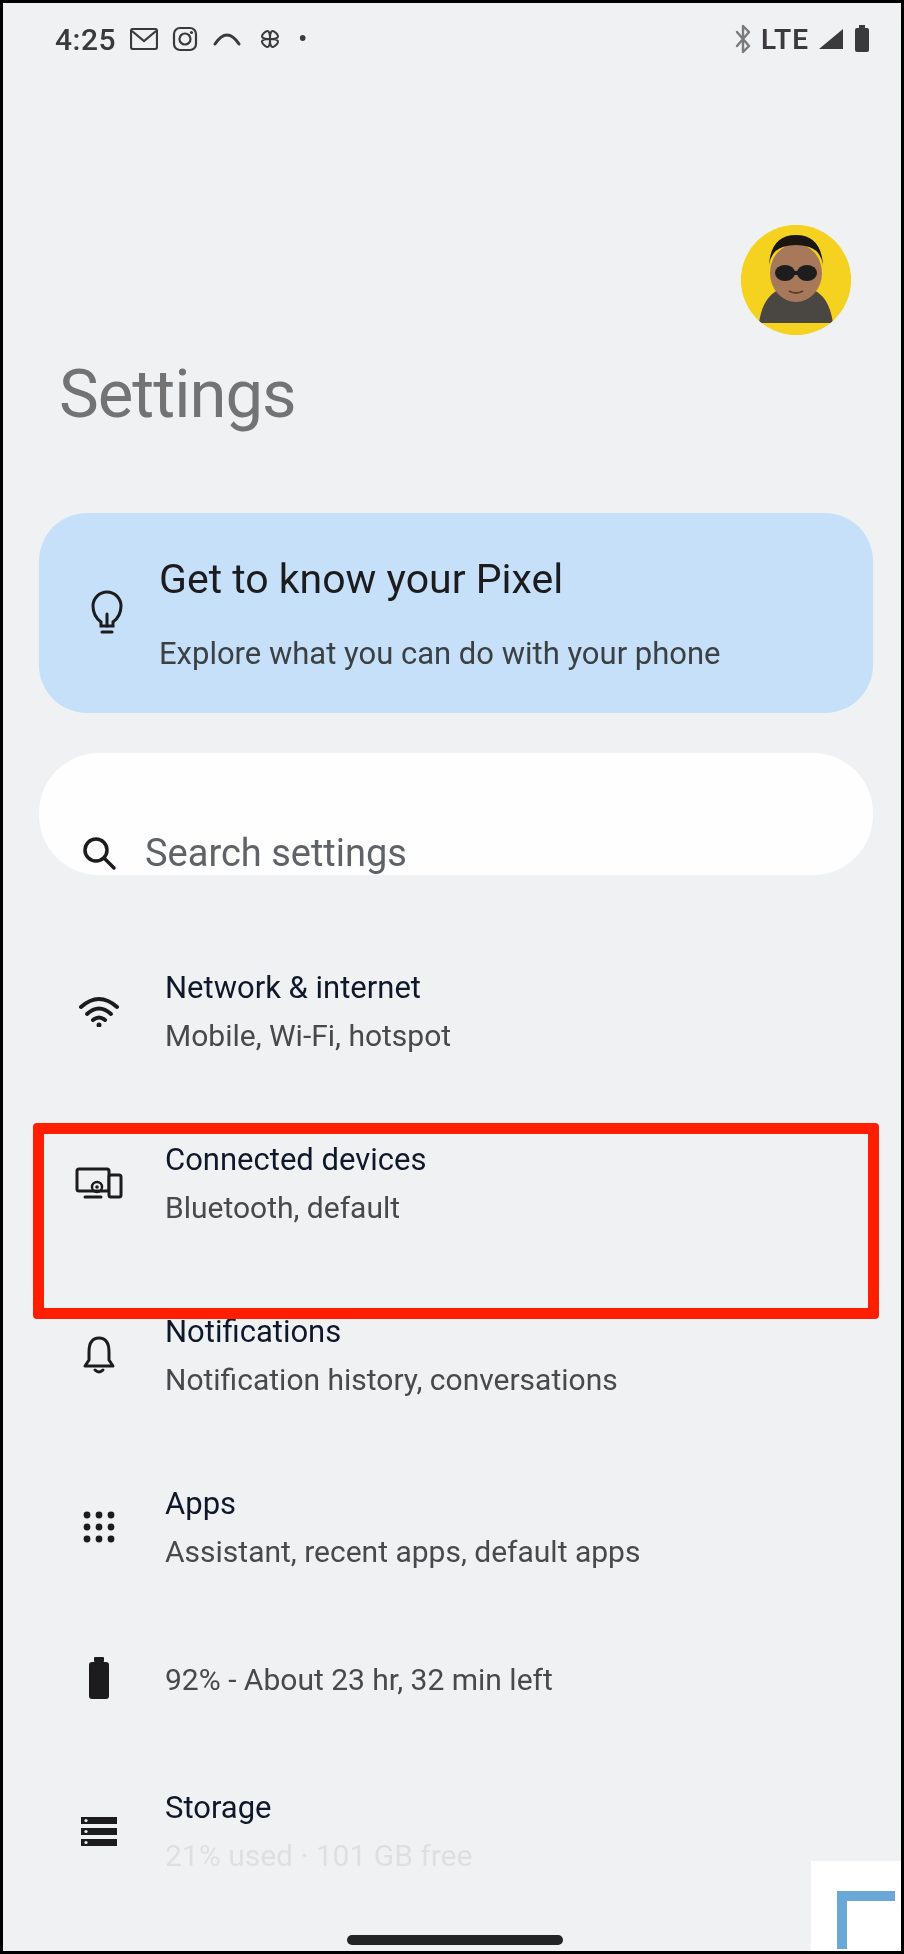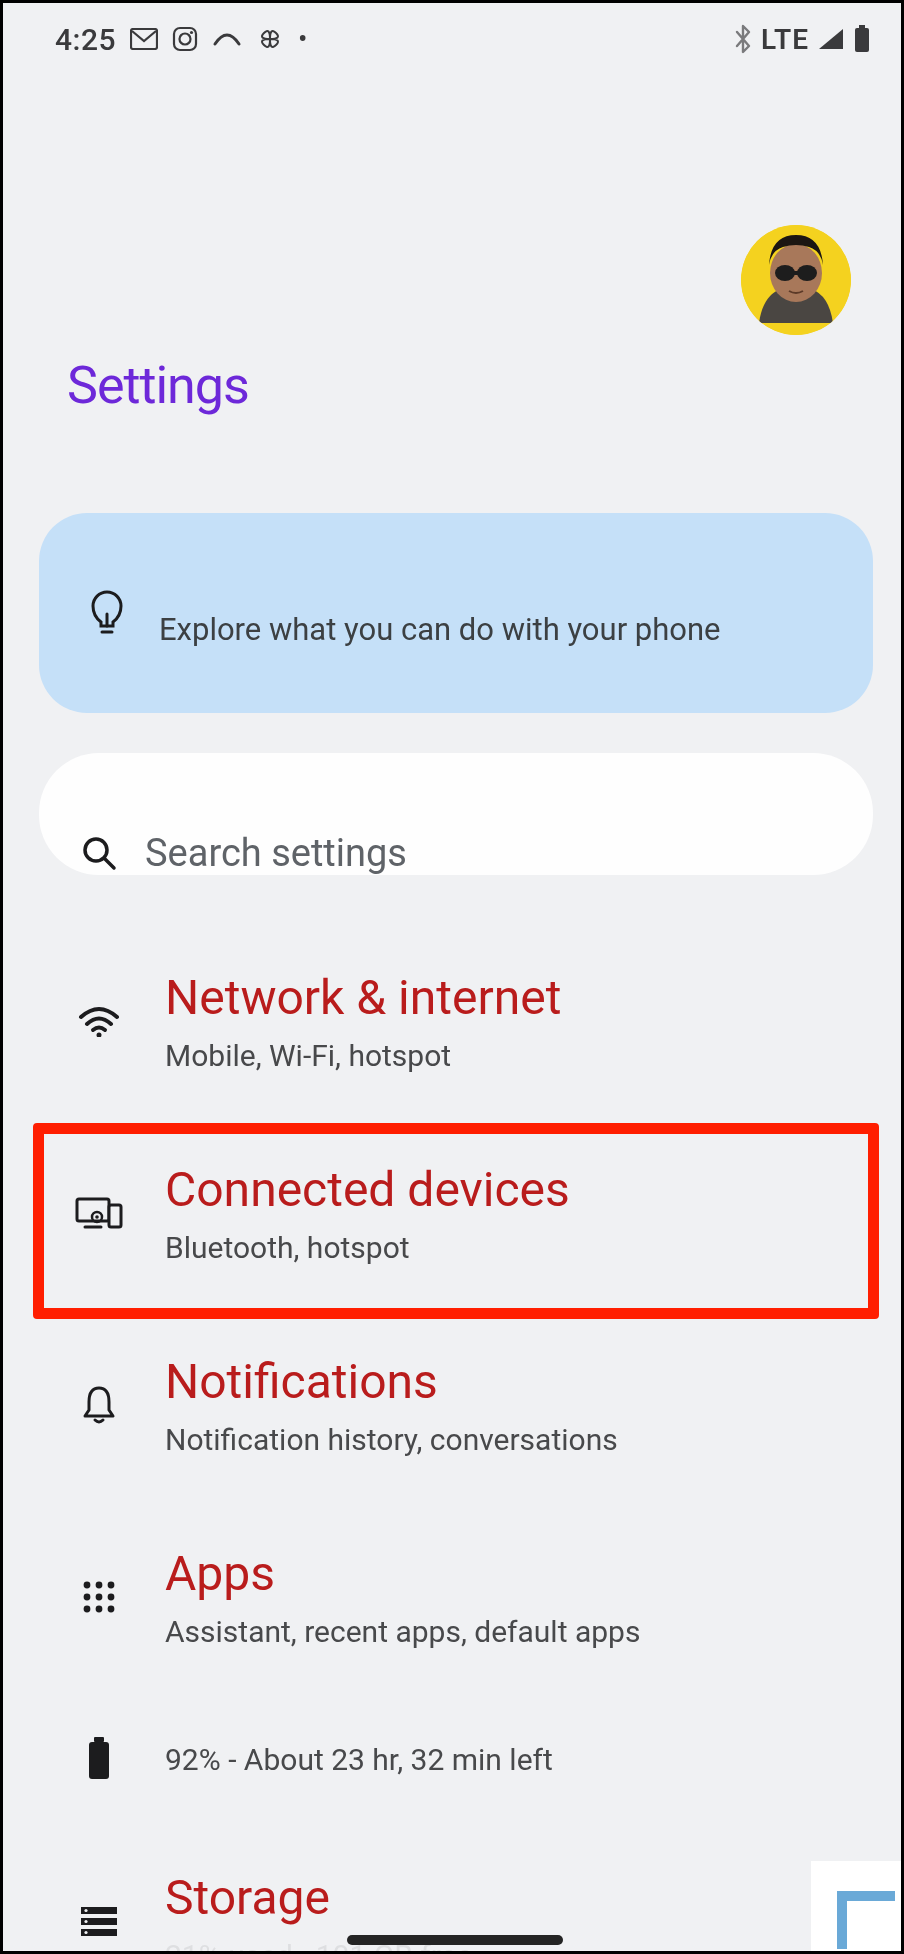--- a/index.html
+++ b/index.html
@@ -44,25 +44,25 @@
     background: #f4d21f;
     overflow: hidden;
     display: flex;
     align-items: center;
     justify-content: center;
   }
   .header-avatar svg { width: 100%; height: 100%; }
 
   .page-title {
     position: absolute;
-    left: 64px;
+    left: 56px;
     top: 352px;
-    font-size: 52px;
+    font-size: 67px;
     font-weight: 400;
-    color: #6d28d9;
+    color: #737373;
     letter-spacing: -1px;
   }
 
   .promo-card {
     position: absolute;
     left: 36px;
     top: 510px;
     width: 834px;
     height: 200px;
     background: #c5e0f8;
@@ -105,21 +105,21 @@
     gap: 42px;
     position: relative;
   }
   .row-icon {
     width: 48px;
     display: flex;
     justify-content: center;
     color: #1c1c1e;
   }
   .row-body { flex:1; }
-  .row-title { font-size: 48px; color: #b91c1c; margin-bottom: 12px; }
+  .row-title { font-size: 31px; color: #0f172a; margin-bottom: 12px; }
   .row-sub { font-size: 30px; color: #48494b; }
   .highlight {
     position: absolute;
     left: 30px;
     top: 1120px;
     width: 846px;
     height: 196px;
     border: 11px solid #ff1e00;
     border-radius: 4px;
     pointer-events: none;
@@ -221,20 +221,21 @@
 
 <div class="promo-card">
   <span class="promo-icon">
     <svg width="38" height="50" viewBox="0 0 38 50">
         <path d="M19 4 A14 14 0 0 1 33 18 Q33 28 25 34 L25 38 L13 38 L13 34 Q5 28 5 18 A14 14 0 0 1 19 4 Z" fill="none" stroke="#1c1c1e" stroke-width="3"></path>
         <line x1="14" y1="44" x2="24" y2="44" stroke="#1c1c1e" stroke-width="3" stroke-linecap="round"></line>
         <line x1="19" y1="26" x2="19" y2="38" stroke="#1c1c1e" stroke-width="3" stroke-linecap="round"></line>
       </svg>
   </span>
   <div class="promo-text-wrap">
+    <div class="promo-title">Get to know your Pixel</div>
     <div class="promo-sub">Explore what you can do with your phone</div>
   </div>
 </div>
 
 <div class="search-pill">
   <span>
     <svg width="36" height="36" viewBox="0 0 36 36">
         <circle cx="15" cy="15" r="11" fill="none" stroke="#1c1c1e" stroke-width="3.5"></circle>
         <line x1="24" y1="24" x2="33" y2="33" stroke="#1c1c1e" stroke-width="3.5" stroke-linecap="round"></line>
       </svg>
@@ -264,21 +265,21 @@
       <svg width="48" height="36" viewBox="0 0 48 36">
           <rect x="2" y="4" width="32" height="22" rx="2" fill="none" stroke="#1c1c1e" stroke-width="3"></rect>
           <line x1="10" y1="32" x2="26" y2="32" stroke="#1c1c1e" stroke-width="3" stroke-linecap="round"></line>
           <rect x="34" y="10" width="12" height="22" rx="2" fill="#f0f1f3" stroke="#1c1c1e" stroke-width="3"></rect>
           <circle cx="22" cy="22" r="5" fill="none" stroke="#1c1c1e" stroke-width="2.5"></circle>
           <circle cx="22" cy="22" r="1.8" fill="#1c1c1e"></circle>
         </svg>
     </span>
     <div class="row-body">
       <div class="row-title">Connected devices</div>
-      <div class="row-sub">Bluetooth, hotspot</div>
+      <div class="row-sub">Bluetooth, default</div>
     </div>
   </div>
 
   <div class="row">
     <span class="row-icon">
       <svg width="36" height="42" viewBox="0 0 36 42">
           <path d="M18 4 Q28 4 28 18 L28 26 L32 32 L4 32 L8 26 L8 18 Q8 4 18 4 Z" fill="none" stroke="#1c1c1e" stroke-width="3" stroke-linejoin="round"></path>
           <path d="M14 36 Q18 40 22 36" fill="none" stroke="#1c1c1e" stroke-width="3" stroke-linecap="round"></path>
         </svg>
     </span>

